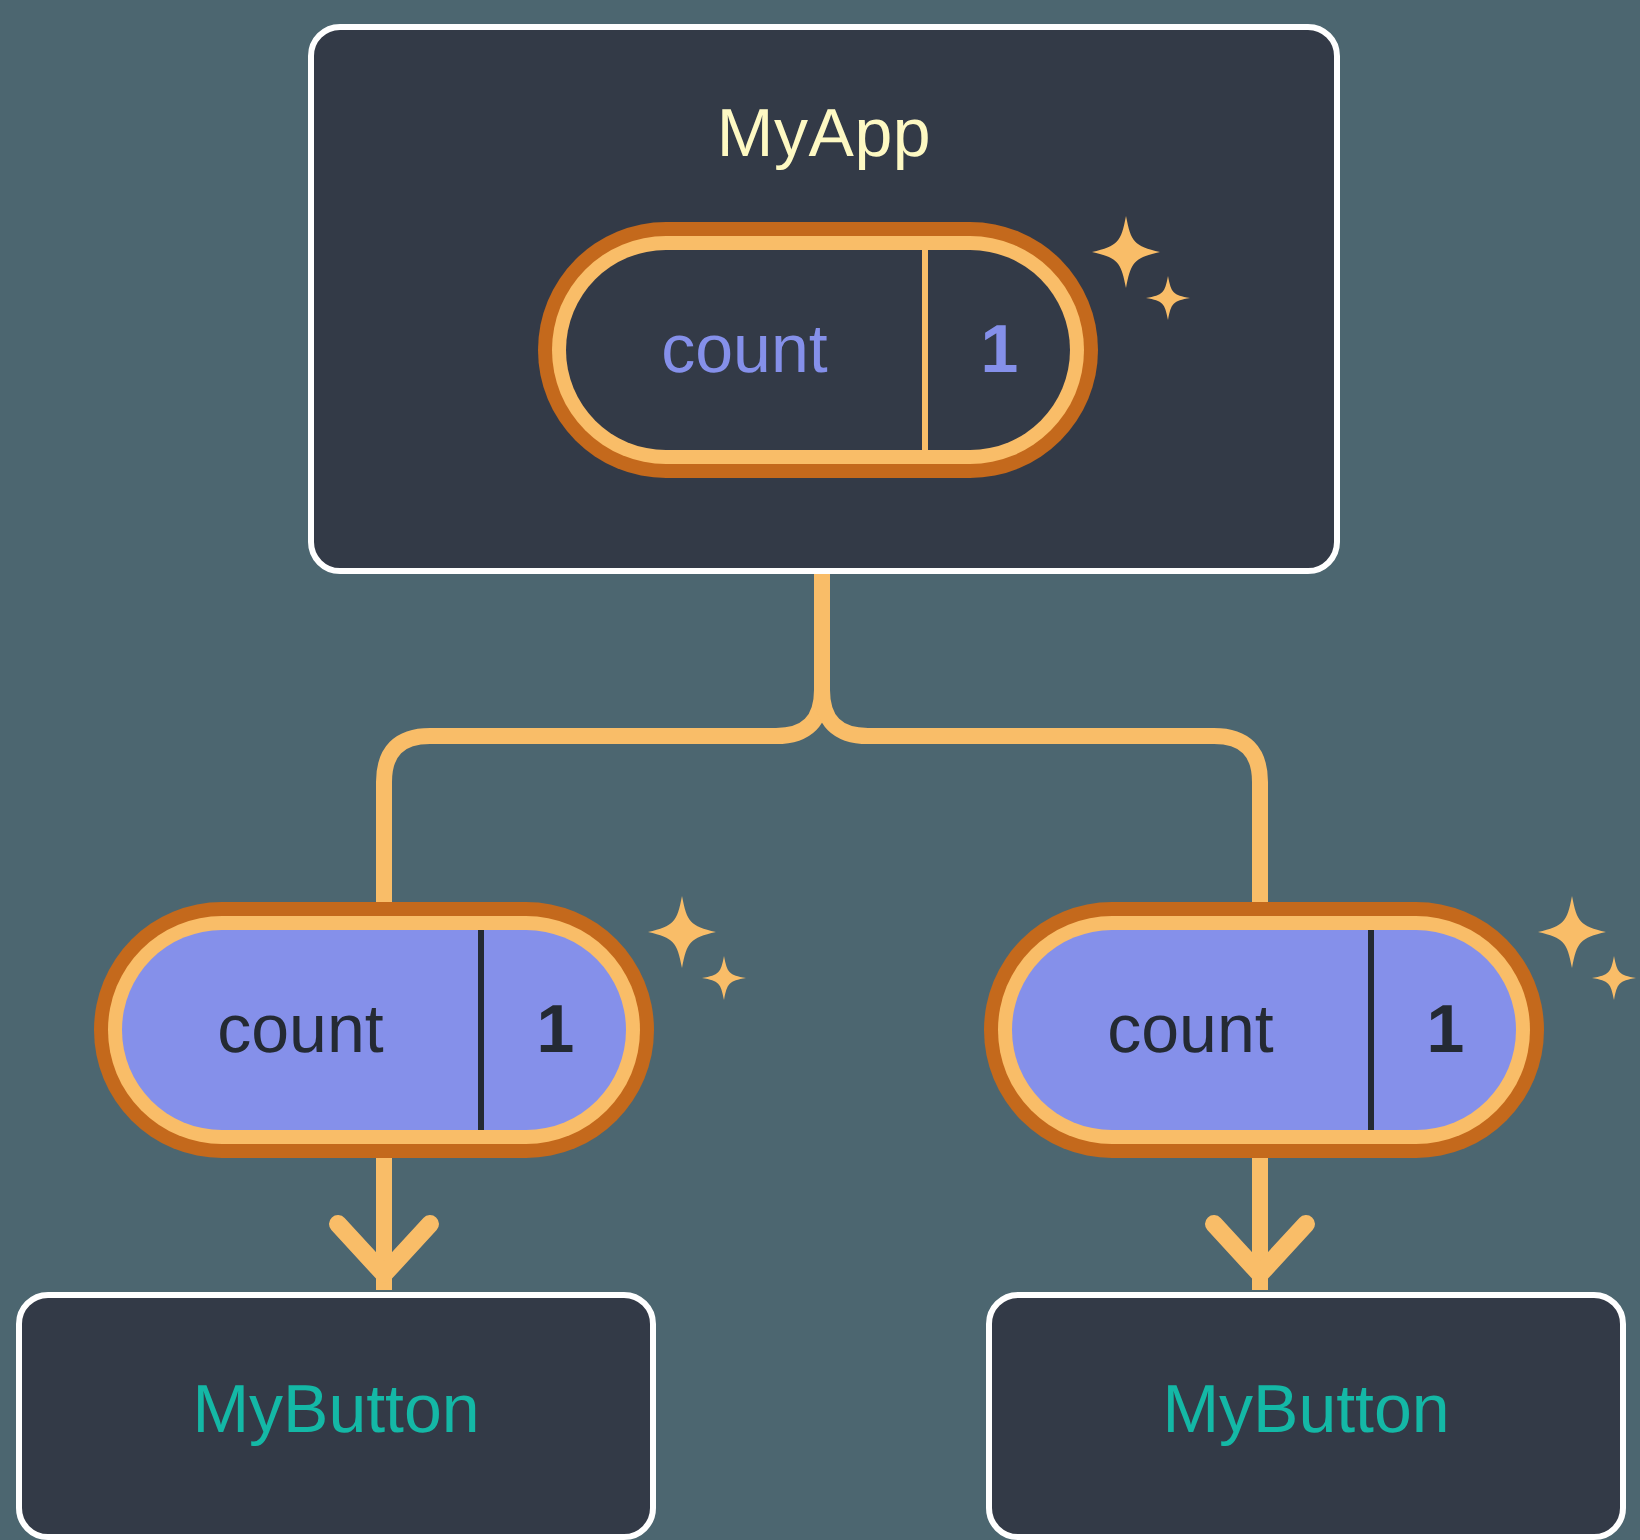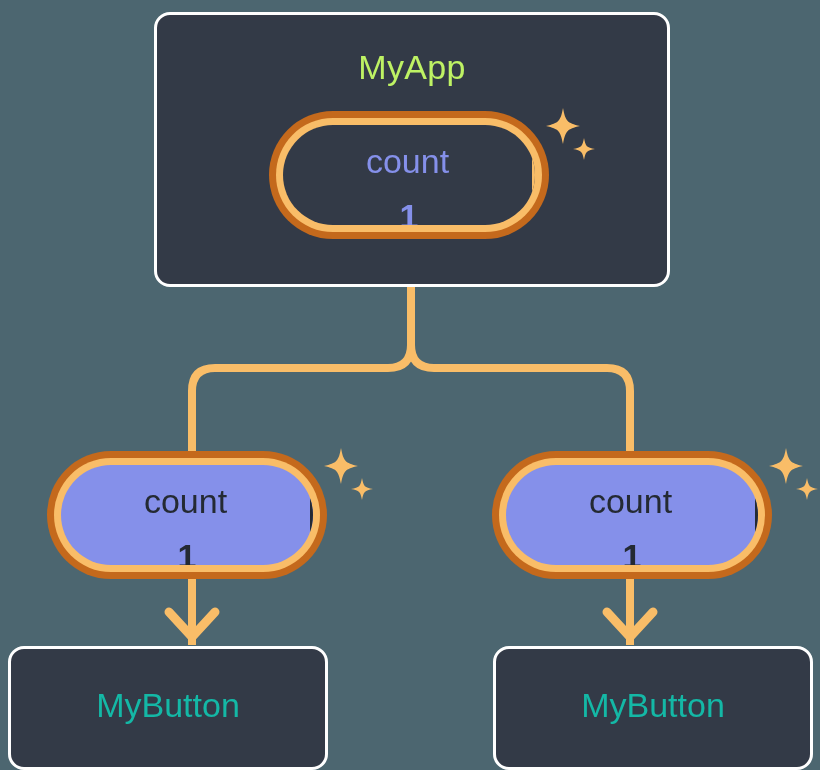--- a/index.html
+++ b/index.html
@@ -33,21 +33,21 @@
   
   .card {
     position: absolute;
     background: #333a47;
     border: 3px solid #ffffff;
     border-radius: 16px;
     box-sizing: border-box;
     z-index: 2;
   }
   .card-title {
-    color: #bef264;
+    color: #fef9c3;
     font-size: 34px;
     font-weight: 400;
     letter-spacing: 0.3px;
     text-align: center;
     white-space: nowrap;
   }
 
   #card-myapp {
     left: 154px;
     top: 12px;
@@ -106,21 +106,20 @@
     padding: 7px;
   }
   .pill-inner {
     width: 100%;
     height: 100%;
     box-sizing: border-box;
     border-radius: 999px;
     display: flex;
     align-items: stretch;
     overflow: hidden;
-    flex-direction: column;
   }
   .pill-key, .pill-val {
     display: flex;
     align-items: center;
     justify-content: center;
     box-sizing: border-box;
   }
   .pill-key {
     flex: 0 0 72%;
     font-size: 34px;

